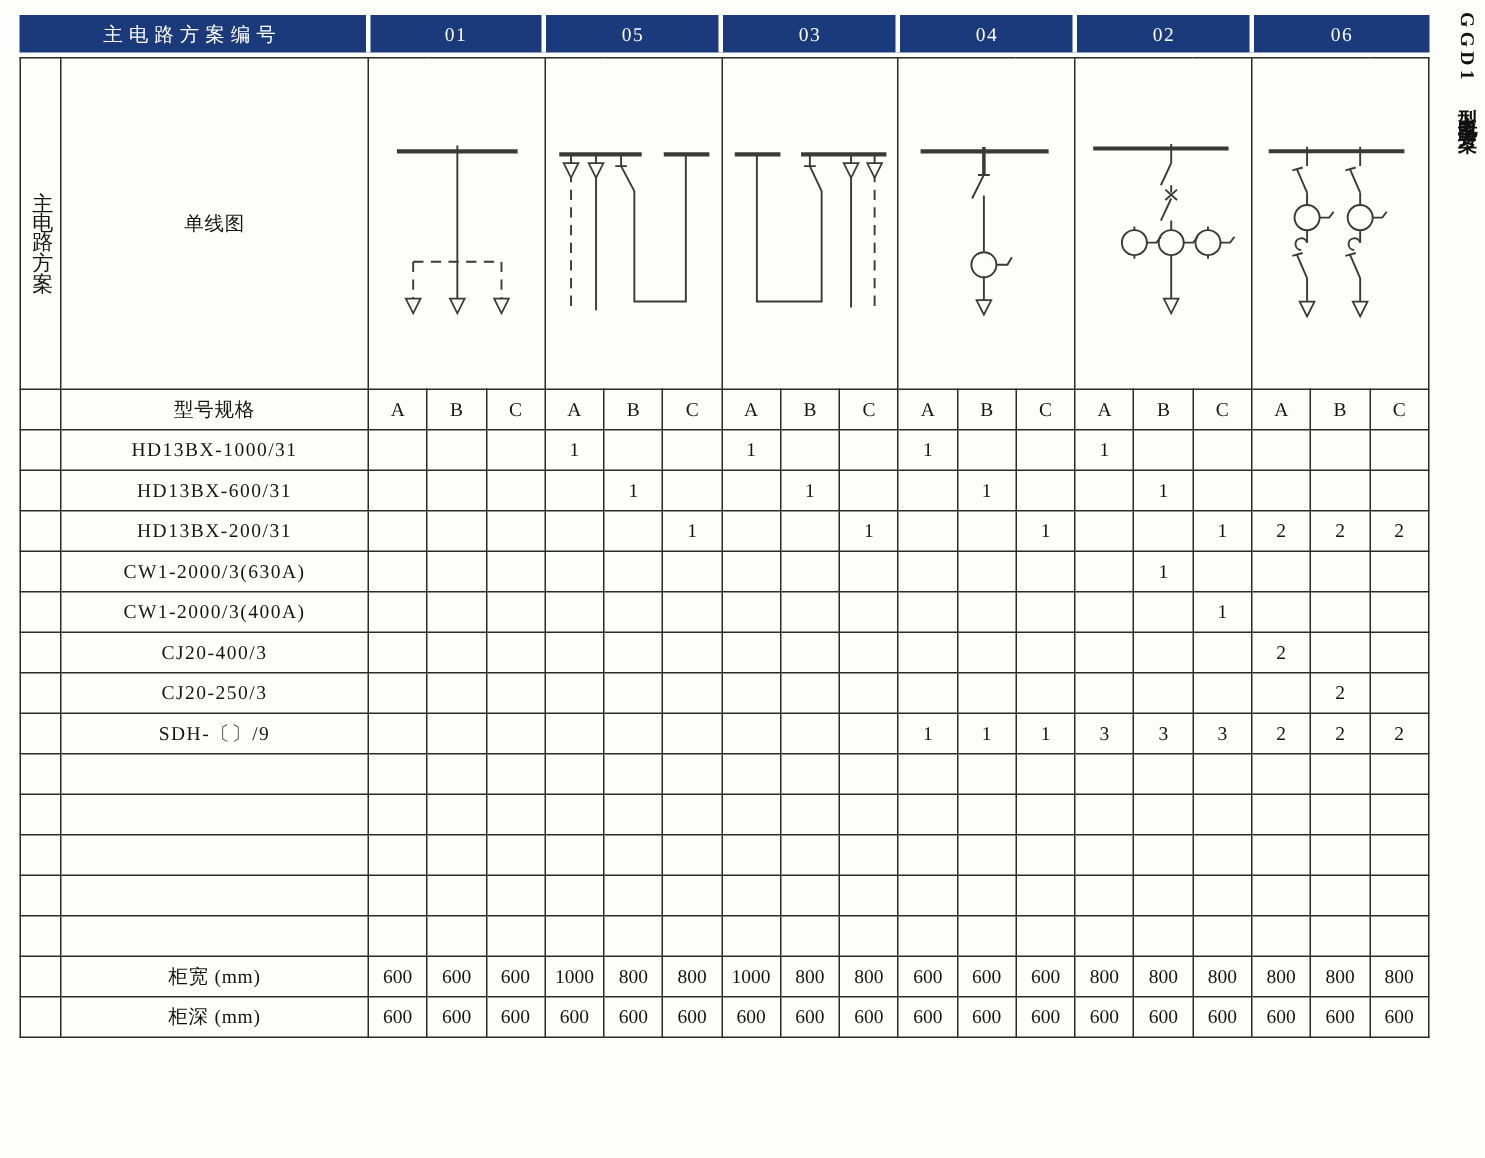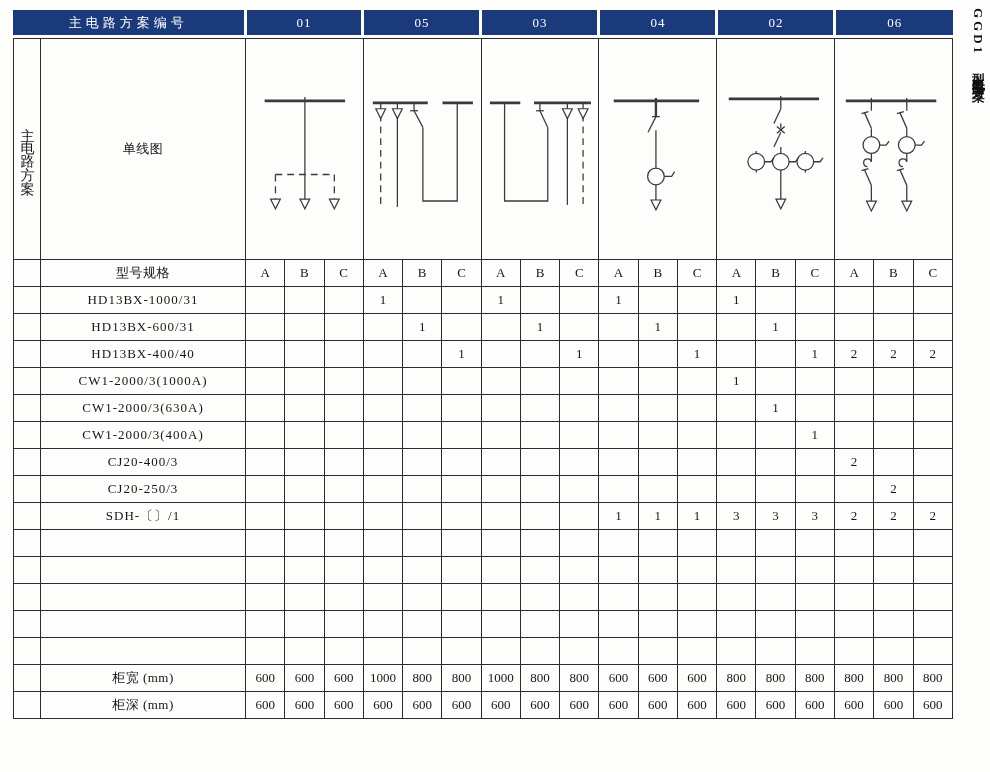--- a/index.html
+++ b/index.html
@@ -298,61 +298,39 @@
             <td></td>
             <td></td>
             <td>1</td>
             <td></td>
             <td></td>
             <td></td>
             <td></td>
           </tr>
           <tr>
             <td class="c0"></td>
-            <td class="lab mname">HD13BX-400/40</td>
-            <td></td>
-            <td></td>
-            <td></td>
-            <td></td>
-            <td></td>
-            <td>1</td>
-            <td></td>
-            <td></td>
-            <td>1</td>
-            <td></td>
-            <td></td>
-            <td>1</td>
-            <td></td>
-            <td></td>
-            <td>1</td>
-            <td>2</td>
-            <td>2</td>
-            <td>2</td>
-          </tr>
-          <tr>
-            <td class="c0"></td>
-            <td class="lab mname">CW1-2000/3(1000A)</td>
-            <td></td>
-            <td></td>
-            <td></td>
-            <td></td>
-            <td></td>
-            <td></td>
-            <td></td>
-            <td></td>
-            <td></td>
-            <td></td>
-            <td></td>
-            <td></td>
-            <td>1</td>
-            <td></td>
-            <td></td>
-            <td></td>
-            <td></td>
-            <td></td>
+            <td class="lab mname">HD13BX-200/31</td>
+            <td></td>
+            <td></td>
+            <td></td>
+            <td></td>
+            <td></td>
+            <td>1</td>
+            <td></td>
+            <td></td>
+            <td>1</td>
+            <td></td>
+            <td></td>
+            <td>1</td>
+            <td></td>
+            <td></td>
+            <td>1</td>
+            <td>2</td>
+            <td>2</td>
+            <td>2</td>
           </tr>
           <tr>
             <td class="c0"></td>
             <td class="lab mname">CW1-2000/3(630A)</td>
             <td></td>
             <td></td>
             <td></td>
             <td></td>
             <td></td>
             <td></td>
@@ -430,21 +408,21 @@
             <td></td>
             <td></td>
             <td></td>
             <td></td>
             <td></td>
             <td>2</td>
             <td></td>
           </tr>
           <tr>
             <td class="c0"></td>
-            <td class="lab mname">SDH-〔〕/1</td>
+            <td class="lab mname">SDH-〔〕/9</td>
             <td></td>
             <td></td>
             <td></td>
             <td></td>
             <td></td>
             <td></td>
             <td></td>
             <td></td>
             <td></td>
             <td>1</td>

